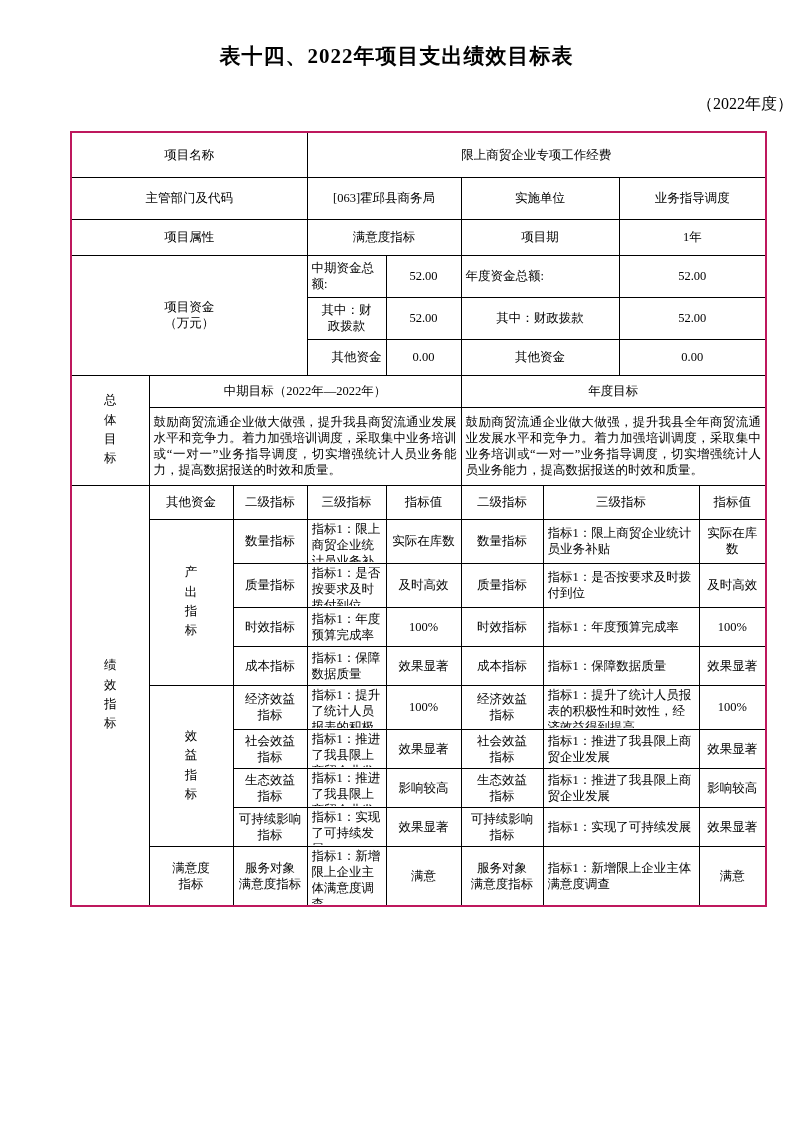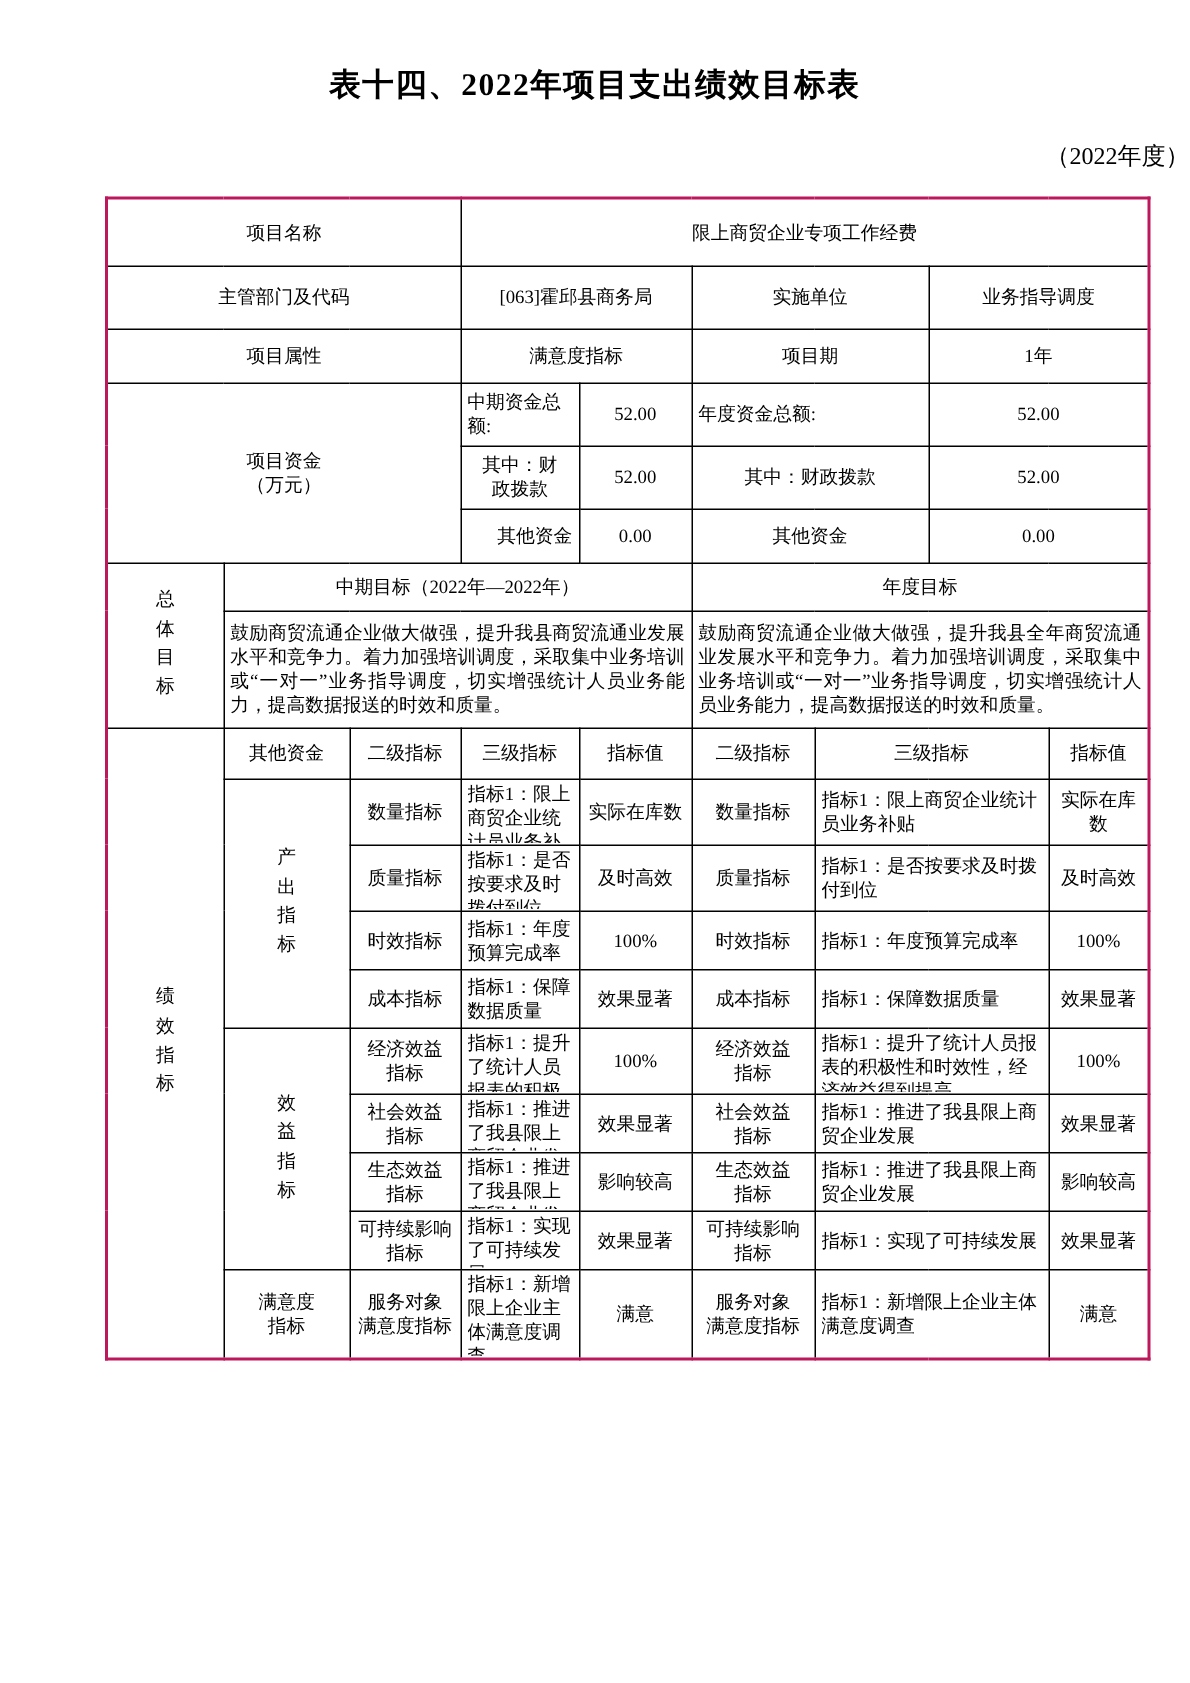--- a/index.html
+++ b/index.html
@@ -25,21 +25,21 @@
     padding:1px 4px; overflow:hidden;
     word-break:break-all;
   }
   tr.h45{height:45px} tr.h42{height:42px} tr.h36{height:36px}
   tr.h32{height:32px} tr.h78{height:78px} tr.h34{height:34px}
   tr.h44{height:44px} tr.h39{height:39px} tr.h59{height:59px}
   .al { text-align:left; }
   .ar { text-align:right; }
   .pre { white-space:pre-line; }
   .just { text-align:justify; }
-  .vt { width:1.1em; margin:12px auto; line-height:1.55; word-break:break-all;font-family:Liberation Mono, monospace; }
+  .vt { width:1.1em; margin:12px auto; line-height:1.55; word-break:break-all; }
   .clip { overflow:hidden; }
   tr.h44 .clip { max-height:41px; }
   tr.h39 .clip { max-height:36px; }
   tr.h59 .clip { max-height:56px; }
 </style>
 </head>
 <body>
 
 <div class="page-title">表十四、2022年项目支出绩效目标表</div>
 <div class="page-subtitle">（2022年度）</div>

